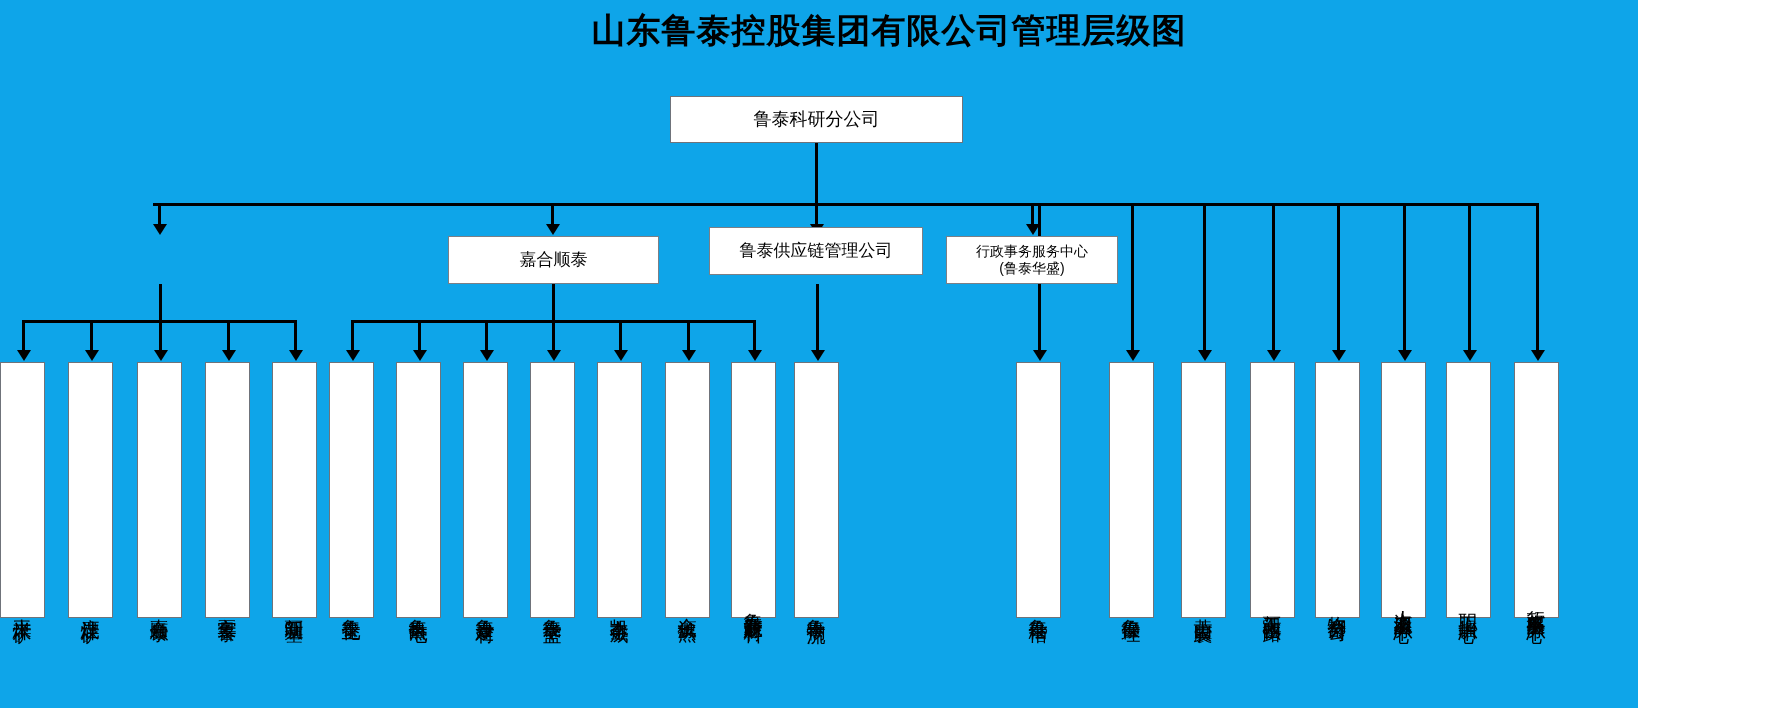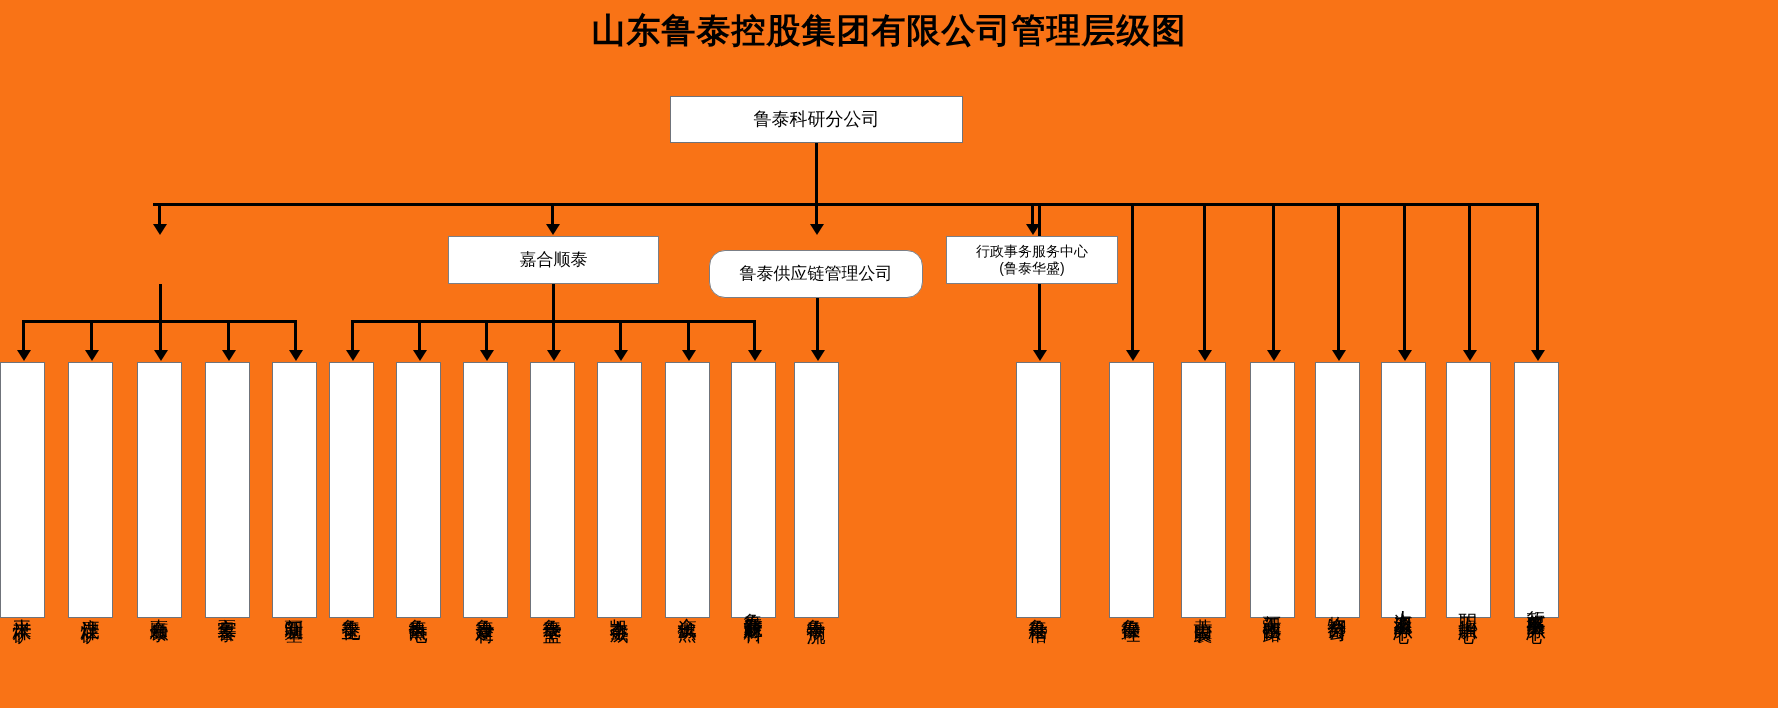--- a/index.html
+++ b/index.html
@@ -2,24 +2,24 @@
 <html><head>
 <meta charset="utf-8">
 <style>
   html,body{margin:0;padding:0;background:#ffffff;}
   body{
     font-family:"Liberation Sans","DejaVu Sans",sans-serif;
     color:#000;
   }
   #chart-root{
     position:relative;
-    width:1778px;
+    width:1638px;
     height:708px;
     overflow:hidden;
-    background:#f97316;
+    background:#0ea5e9;
   }
   #chart-title{
     position:absolute;
     left:0; top:8px;
     width:1778px;
     text-align:center;
     font-family:"DejaVu Serif","Liberation Serif",serif;
     font-weight:bold;
     font-size:34px;
     letter-spacing:1px;
@@ -156,21 +156,21 @@
 
   <div class="node root" style="left:670px;top:96px;width:293px;height:47px;">
     <span>鲁泰科研分公司</span>
   </div>
 
 
   <div class="node level2" style="left:448px;top:236px;width:211px;height:48px;">
     <span>嘉合顺泰</span>
   </div>
 
-  <div class="node level2" style="left:709px;top:250px;width:214px;height:48px;border-radius:16px;">
+  <div class="node level2" style="left:709px;top:227px;width:214px;height:48px;">
     <span>鲁泰供应链管理公司</span>
   </div>
 
   <div class="node level2 small" style="left:946px;top:236px;width:172px;height:48px;flex-direction:column;">
     <span>行政事务服务中心</span>
     <span>(鲁泰华盛)</span>
   </div>
 
   <div class="node leaf" style="left:0px;top:362px;width:45px;height:256px;">
     <span class="vlabel">太平煤矿</span>

